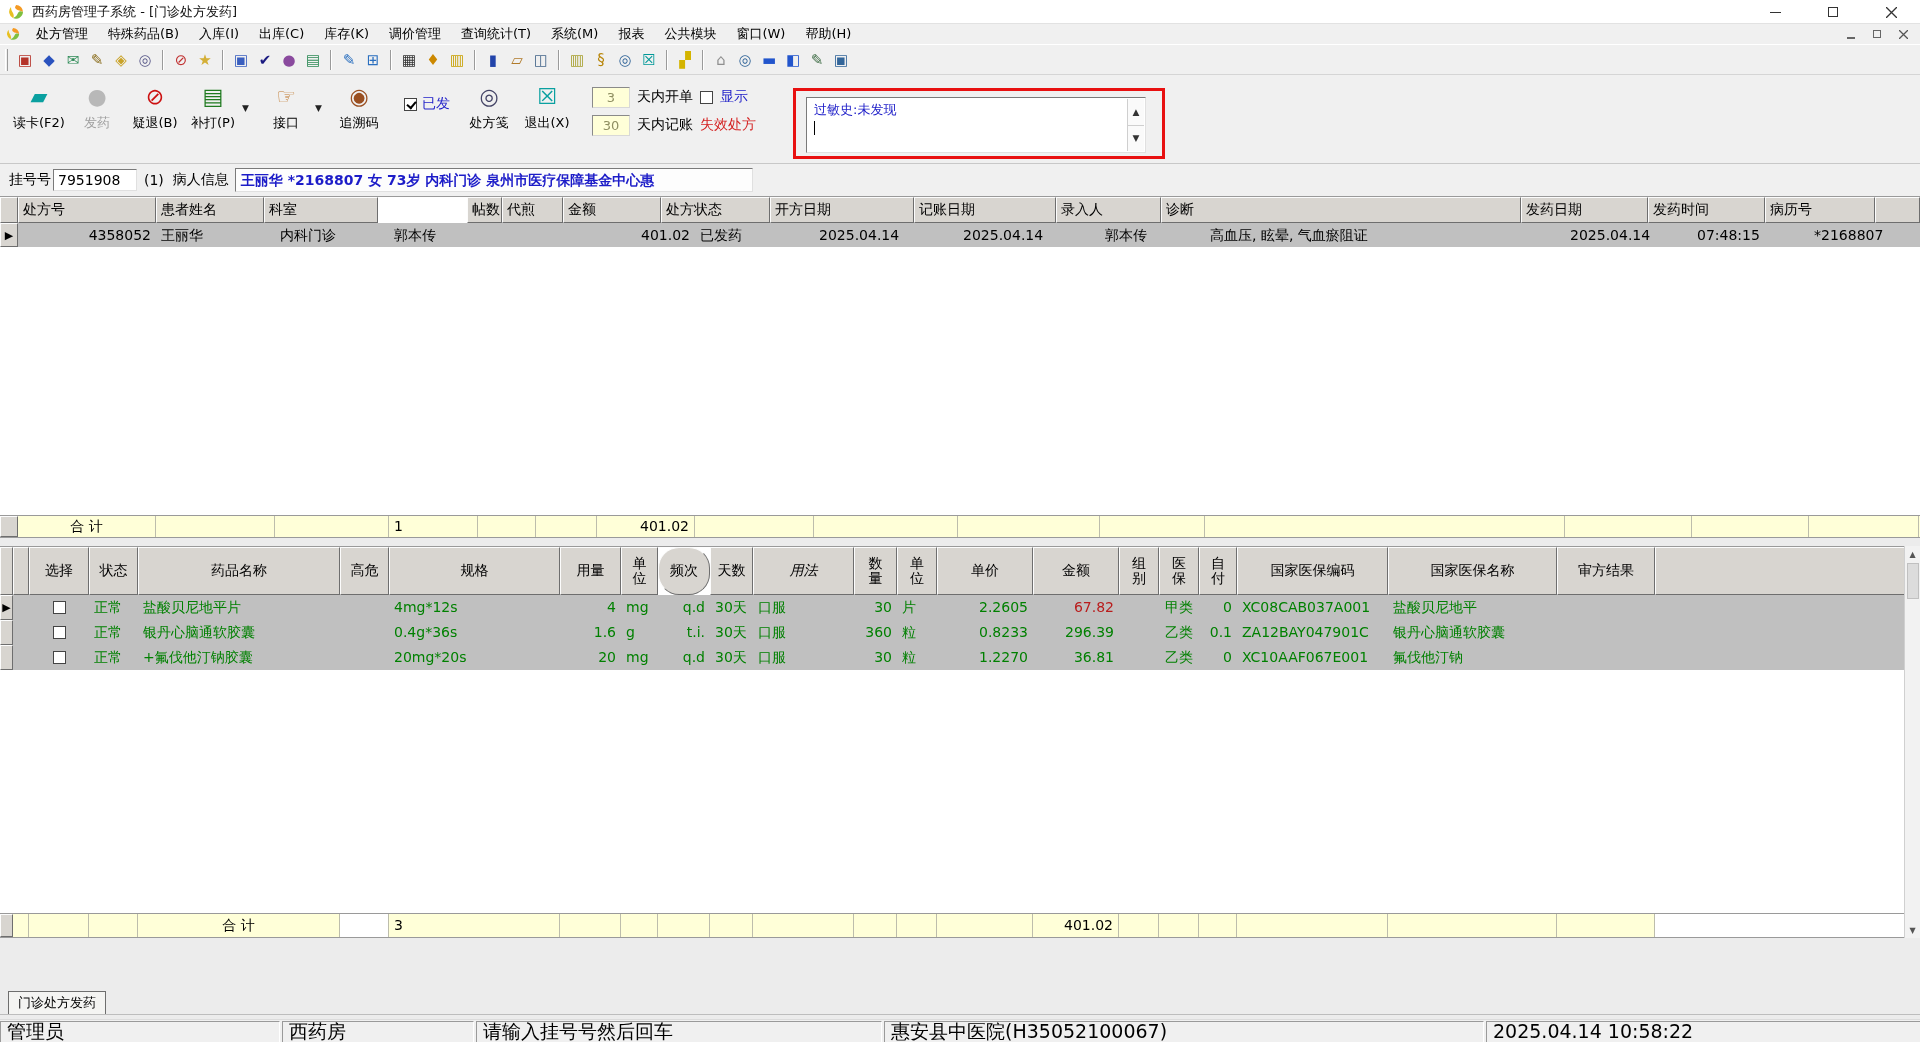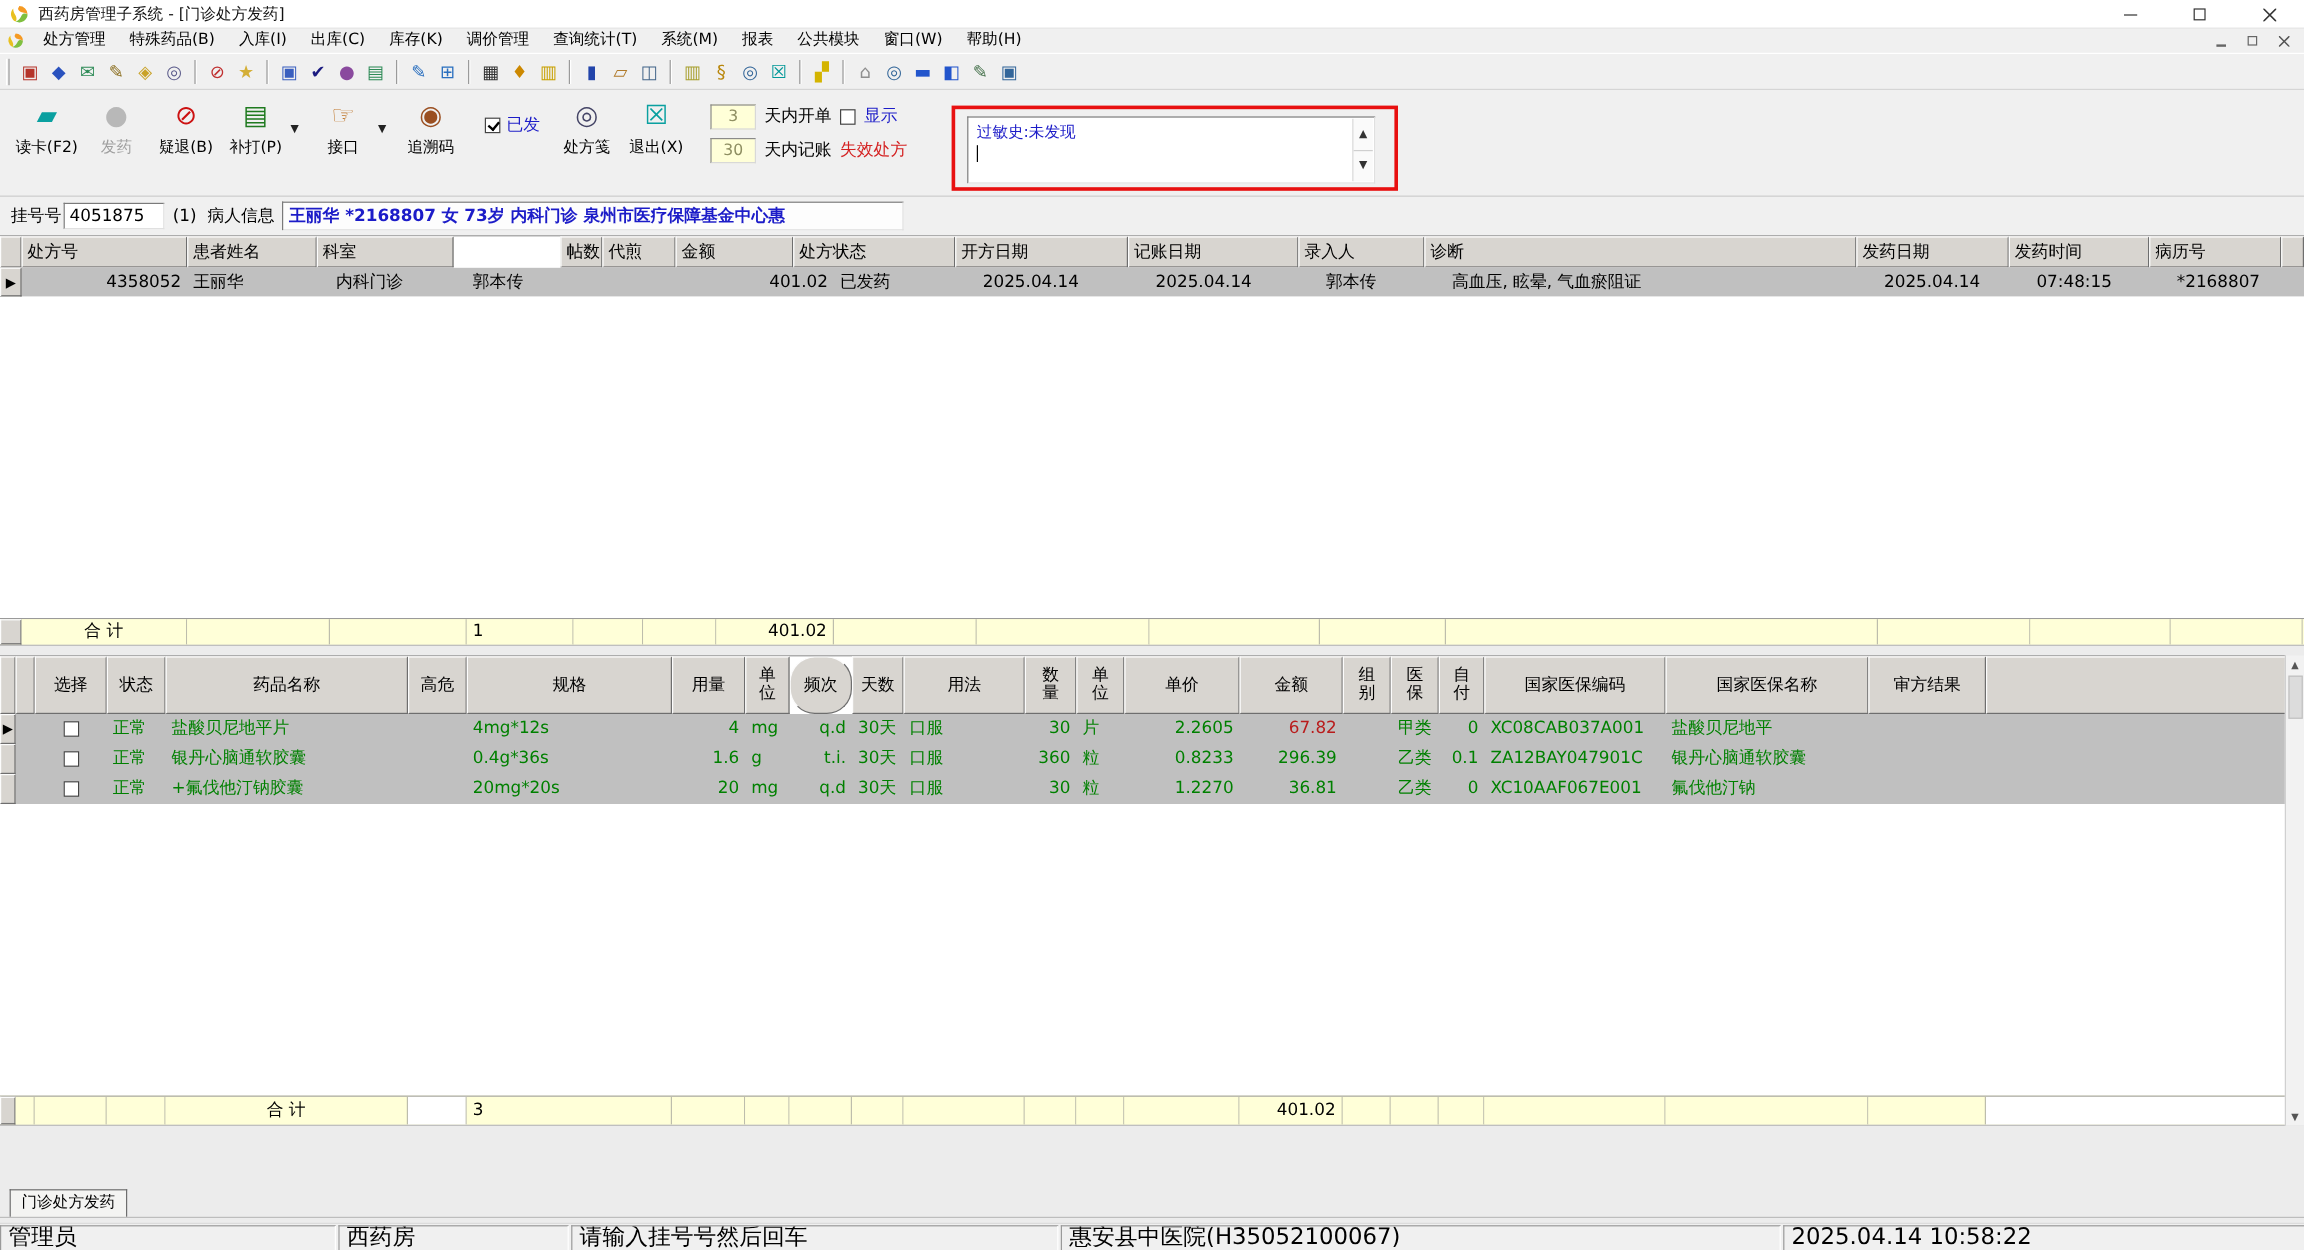--- a/index.html
+++ b/index.html
@@ -258,37 +258,37 @@
     <div class="spinner">
       <div class="spinbtn">▲</div>
       <div class="spinbtn">▼</div>
     </div>
   </div>
   <div class="redbox"></div>
 </div>
 
 <div class="patientbar">
   <span class="plabel">挂号号</span>
-  <div class="reginput">4051875</div>
+  <div class="reginput">7951908</div>
   <span class="idxlbl">(1)</span>
   <span class="plabel">病人信息</span>
   <div class="pinfo">王丽华 *2168807 女  73岁 内科门诊 泉州市医疗保障基金中心惠</div>
 </div>
 
 <div class="grid" style="top: 196px; height: 342px;">
     <div class="ghdr" style="height: 26px;">
       <div class="hcell" style="width: 18px;"></div>
       <div class="hcell hleft" style="width: 138px;">处方号</div>
       <div class="hcell hleft" style="width: 108px;">患者姓名</div>
       <div class="hcell hleft" style="width: 114px;">科室</div>
       <div class="hcell hleft" style="width: 89px; margin-top: 40px;">医师</div>
       <div class="hcell hleft" style="width: 35px;">帖数</div>
       <div class="hcell hleft" style="width: 61px;">代煎</div>
       <div class="hcell hleft" style="width: 98px;">金额</div>
-      <div class="hcell hleft" style="width: 135px;">处方状态</div>
+      <div class="hcell hleft" style="width: 109px;">处方状态</div>
       <div class="hcell hleft" style="width: 144px;">开方日期</div>
       <div class="hcell hleft" style="width: 142px;">记账日期</div>
       <div class="hcell hleft" style="width: 105px;">录入人</div>
       <div class="hcell hleft" style="width: 360px;">诊断</div>
       <div class="hcell hleft" style="width: 127px;">发药日期</div>
       <div class="hcell hleft" style="width: 117px;">发药时间</div>
       <div class="hcell hleft" style="width: 110px;">病历号</div>
       <div class="hcell" style="flex: 1 1 0%;"></div>
     </div>
     <div class="gbody">
@@ -342,21 +342,21 @@
       <div class="hcell" style="width: 202px;">药品名称</div>
       <div class="hcell" style="width: 49px;">高危</div>
       <div class="hcell" style="width: 171px;">规格</div>
       <div class="hcell" style="width: 61px;">用量</div>
       <div class="hcell vert" style="width: 37px;">
         <span>单</span>
         <span>位</span>
       </div>
       <div class="hcell" style="width: 52px; border-radius: 21px;">频次</div>
       <div class="hcell" style="width: 43px;">天数</div>
-      <div class="hcell" style="width: 101px;">用法</div>
+      <div class="hcell" style="width: 101px; font-style: italic;">用法</div>
       <div class="hcell vert" style="width: 43px;">
         <span>数</span>
         <span>量</span>
       </div>
       <div class="hcell vert" style="width: 40px;">
         <span>单</span>
         <span>位</span>
       </div>
       <div class="hcell" style="width: 96px;">单价</div>
       <div class="hcell" style="width: 86px;">金额</div>

